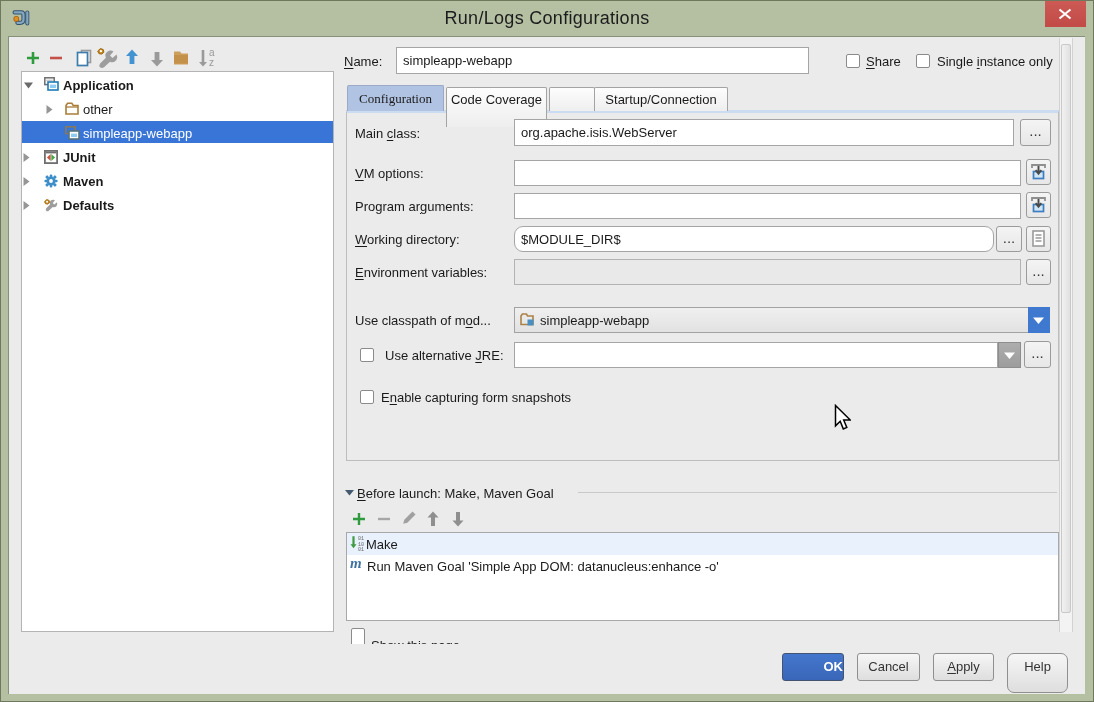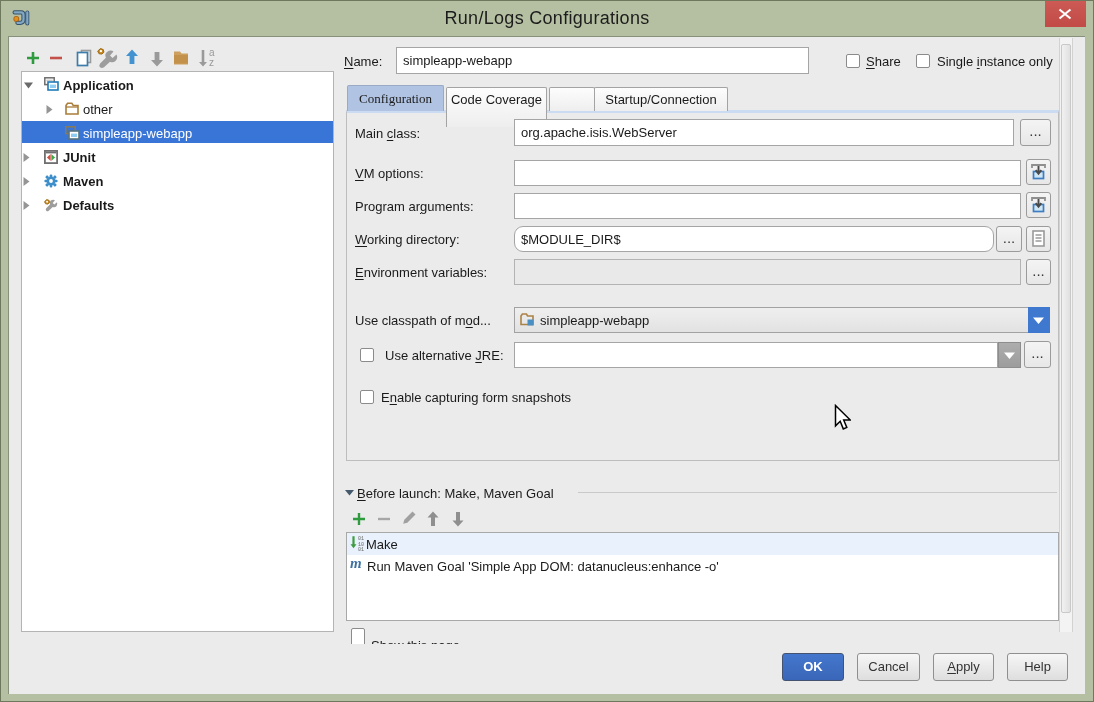--- a/index.html
+++ b/index.html
@@ -219,16 +219,16 @@
 <div class="ab lbl" style="left:367px;top:559px;">Run Maven Goal 'Simple App DOM: datanucleus:enhance -o'</div>
 <div class="ab" style="left:346px;top:621px;width:713px;height:23px;overflow:hidden;">
   <div class="cb" style="position:absolute;left:5px;top:7px;height:17px;border-radius:2px 2px 0 0;"></div>
   <div class="lbl" style="position:absolute;left:25px;top:17px;">Show this page</div>
 </div>
 
 <svg class="ab" style="left:834px;top:404px" width="17" height="27" viewBox="0 0 17 27">
   <path d="M1.5 1.5 v20.4 l4.7-4.6 3.1 7.6 3.5-1.5 -3.1-7.4 h6.6z" fill="#fff" stroke="#000" stroke-width="1.5"></path>
 </svg>
 
-<div class="ab" id="okbtn" style="left:782px;top:653px;width:62px;height:28px;background:linear-gradient(#4377cd,#3a66b8);border:1px solid #44536f;border-radius:3px;box-sizing:border-box;color:#fff;font-weight:bold;font-size:13px;text-align:center;line-height:26px;">OK</div>
+<div class="ab" id="okbtn" style="left:782px;top:653px;width:62px;height:28px;background:linear-gradient(#4377cd,#3a66b8);border:1px solid #44536f;border-radius:3px;box-sizing:border-box;color:#fff;font-weight:bold;font-size:13px;text-align:right;line-height:26px;">OK</div>
 <div class="ab btn" style="left:857px;top:653px;width:63px;height:28px;font-size:13px;line-height:26px;background:linear-gradient(#f6f6f6,#dedede);border-color:#8f8f8f;">Cancel</div>
 <div class="ab btn" style="left:933px;top:653px;width:61px;height:28px;font-size:13px;line-height:26px;background:linear-gradient(#f6f6f6,#dedede);border-color:#8f8f8f;"><u>A</u>pply</div>
-<div class="ab btn" style="left:1007px;top:653px;width:61px;height:28px;font-size:13px;line-height:26px;background:linear-gradient(#f6f6f6,#dedede);border-color:#8f8f8f;">Help</div>
+<div class="ab btn" style="left:1007px;top:653px;width:61px;height:40px;font-size:13px;line-height:26px;background:linear-gradient(#f6f6f6,#dedede);border-color:#8f8f8f;border-radius:7px;">Help</div>
 
 </body></html>

